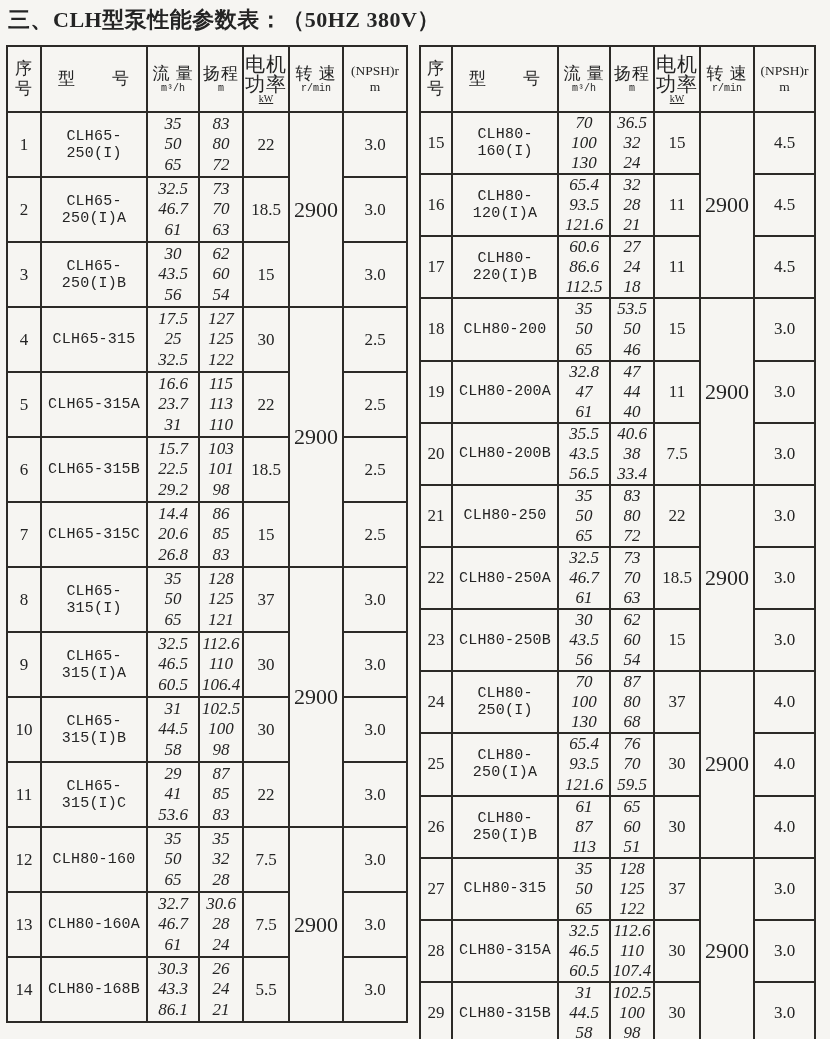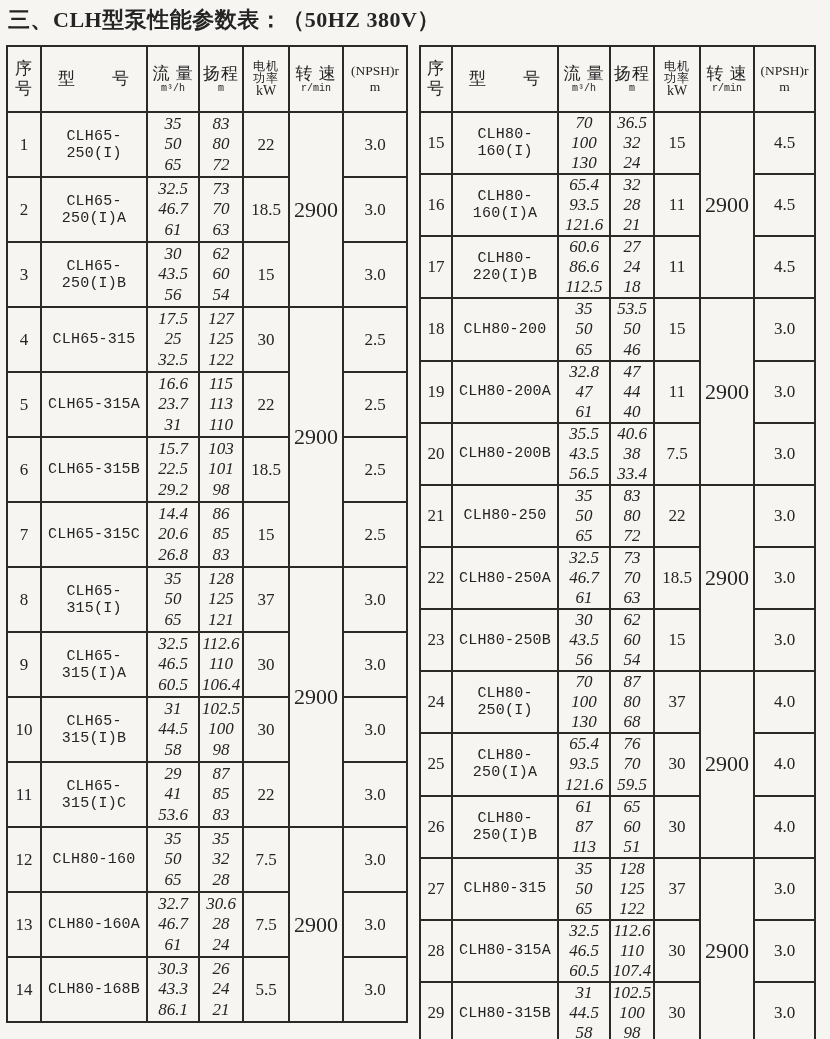--- a/index.html
+++ b/index.html
@@ -57,22 +57,22 @@
   .t-right col.col-no    { width: 32px; }
   .t-right col.col-npsh  { width: 61px; }
 
   thead tr { height: 66px; }
   .t-left  tbody tr { height: 65px; }
   .t-right tbody tr { height: 61px; }
 
   th { font-weight: normal; }
   .hdr-cjk  { font-size: 17px; line-height: 1.15; letter-spacing: 1px; }
   .hdr-unit { font-size: 10px; line-height: 1.1; letter-spacing: 0; font-family: Liberation Mono, monospace; }
-  .hdr-power-line { font-size: 12px; line-height: 1.02; letter-spacing: 1px; }
-  .hdr-power-kw   { font-size: 14px; line-height: 1.0; }
+  .hdr-power-line { font-size: 20px; line-height: 1.02; letter-spacing: 1px; }
+  .hdr-power-kw   { font-size: 10px; line-height: 1.0; text-decoration: underline; }
   .hdr-npsh { font-size: 13.5px; line-height: 1.2; letter-spacing: 0; }
 
   td.c-no    { font-size: 17px; }
   td.c-model { font-size: 15px; text-align: left; padding-left: 5px; letter-spacing: 0.2px; font-family: Liberation Mono, monospace; }
   td.c-flow, td.c-head { font-size: 17px; font-style: italic; }
   td.c-flow div, td.c-head div { line-height: 1.18; }
   td.c-power { font-size: 17px; }
   td.c-speed { font-size: 22px; }
   td.c-npsh  { font-size: 17px; }
 </style>
@@ -414,21 +414,21 @@
               <div>36.5</div>
               <div>32</div>
               <div>24</div>
             </td>
             <td class="c-power">15</td>
             <td class="c-speed" rowspan="3">2900</td>
             <td class="c-npsh">4.5</td>
           </tr>
           <tr>
             <td class="c-no">16</td>
-            <td class="c-model">CLH80-160(I)A</td>
+            <td class="c-model">CLH80-120(I)A</td>
             <td class="c-flow">
               <div>65.4</div>
               <div>93.5</div>
               <div>121.6</div>
             </td>
             <td class="c-head">
               <div>32</div>
               <div>28</div>
               <div>21</div>
             </td>

